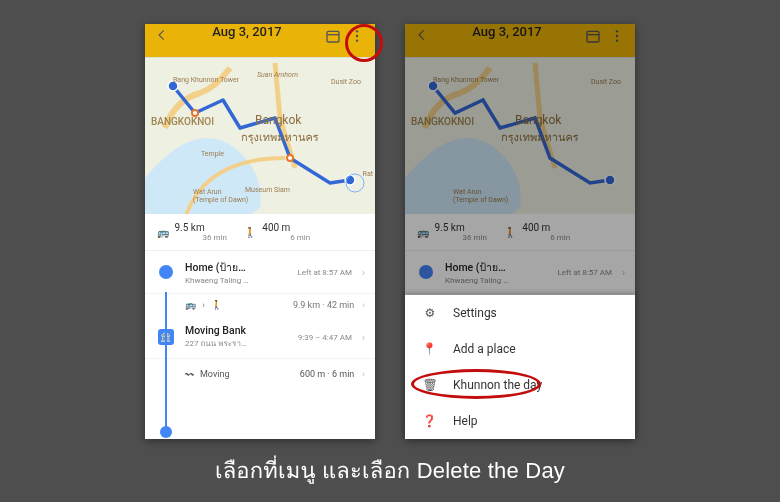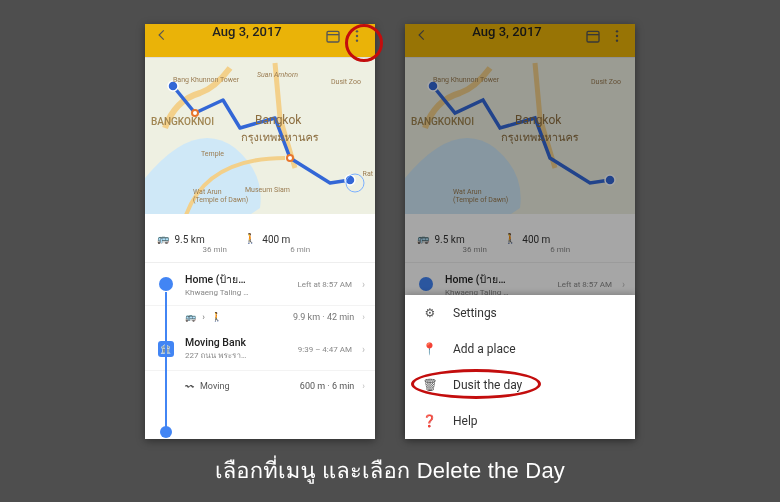--- a/index.html
+++ b/index.html
@@ -68,21 +68,21 @@
   }
   .map svg { position:absolute; inset:0; }
   .map-label { position:absolute; font-size:7px; color:#9a7c52; }
   .map-label.big { font-size:10px; color:#a08551; font-weight:500; text-align:center; }
   .map-label.city { font-size:12px; color:#8c6e40; font-weight:400; }
   .stats {
     display:flex; gap:18px; padding:8px 12px; border-bottom:1px solid #eee;
   }
   .stat { display:flex; align-items:center; gap:5px; }
   .stat .ico { color:#666; }
-  .stat-text .line1 { font-size:10px; color:#333;margin-top:12px; }
+  .stat-text .line1 { font-size:10px; color:#333; }
   .stat-text .line2 { font-size:8px; color:#888;margin-left:28px; }
   .entry {
     display:flex; align-items:center; padding:8px 10px; gap:8px; border-bottom:1px solid #f3f3f3;
     cursor:pointer;
   }
   .entry .dot {
     width:22px; display:flex; justify-content:center;
   }
   .entry .dot span {
     width:14px; height:14px; border-radius:50%; background:#4285F4; display:inline-block;
@@ -319,21 +319,21 @@
       <div class="sheet-item">
         <span class="sico">⚙</span>
         <span>Settings</span>
       </div>
       <div class="sheet-item">
         <span class="sico">📍</span>
         <span>Add a place</span>
       </div>
       <div class="sheet-item" style="position:relative;">
         <span class="sico">🗑</span>
-        <span>Dusit the day</span>
+        <span>Khunnon the day</span>
       </div>
       <div class="sheet-item">
         <span class="sico">❓</span>
         <span>Help</span>
       </div>
     </div>
     <div class="circle-annot" style="width:130px;height:30px;border-radius:50%/50%;left:6px;bottom:40px;"></div>
   </div>
 
 </div>

